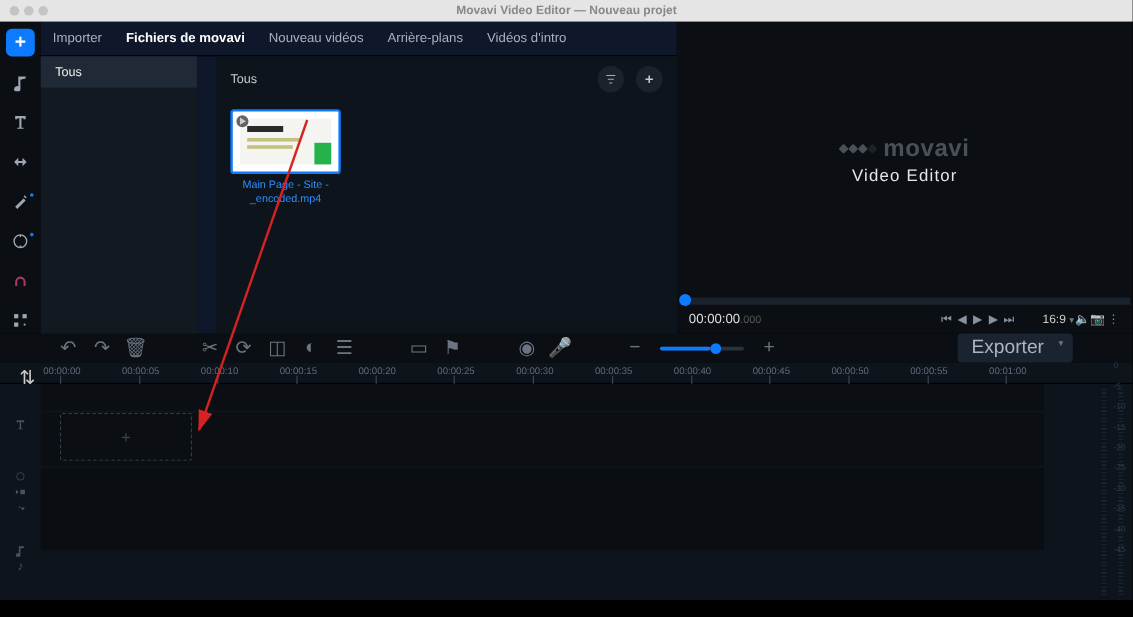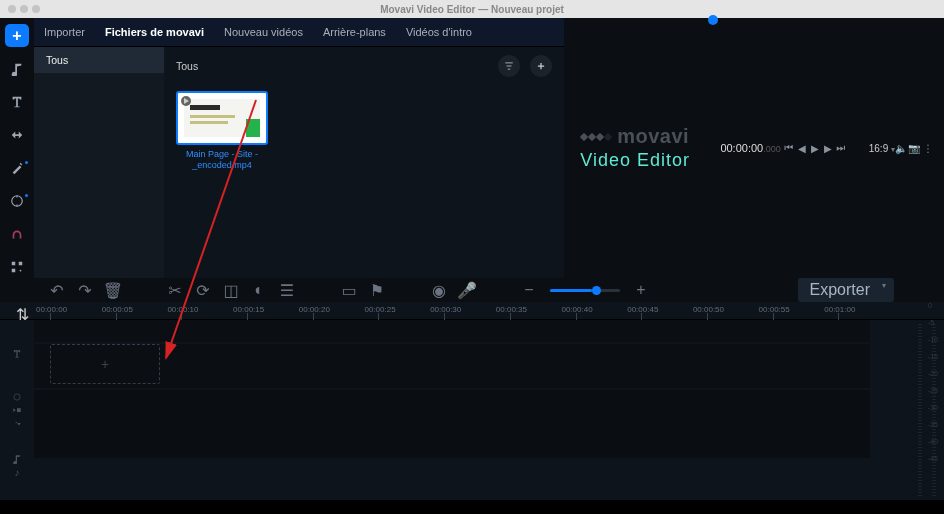--- a/index.html
+++ b/index.html
@@ -22,21 +22,21 @@
 .rail .headphones svg { fill: #a83a5a; }
 .rail .dot { width: 3px; height: 3px; border-radius: 50%; background: #0d7bff; position: absolute; margin-left: 18px; margin-top: -10px; }
 
 
 .left-panel { flex: 1; display: flex; flex-direction: column; background: #0f172a; justify-content: flex-end; }
 .tabs { padding: 5px 10px; display: flex; gap: 20px; font-size: 11px; border-bottom: 1px solid #000; }
 .tabs span { color: #aab0ba; cursor: pointer; padding: 3px 0; }
 .tabs span.active { color: #fff; font-weight: 600; }
 
 
-.subarea { flex: 1; display: flex; }
+.subarea { flex: 1; display: flex; gap: 16px; }
 .sidelist { width: 130px; background: #121921; }
 .sidelist div { padding: 7px 12px; font-size: 10.5px; color: #a6adb7; cursor: pointer; }
 .sidelist div.active { background: #1f2a36; color: #eee; }
 
 .filearea { flex: 1; background: #0e141b; position: relative; }
 .filehdr { display: flex; align-items: center; padding: 8px 12px; gap: 10px; }
 .filehdr .lbl { font-size: 10.5px; color: #ccc; }
 .filehdr .spacer { flex: 1; }
 .search { display: flex; align-items: center; background: #1a222c; border-radius: 12px; padding: 3px 8px; width: 120px; font-size: 10px; color: #777; }
 .search .x { margin-left: auto; opacity: .5; cursor: pointer; }
@@ -49,25 +49,25 @@
 .thumb .frame .doc { position:absolute; inset:6px; background:#f4f4f0; }
 .thumb .frame .bar1 { position:absolute; top:12px; left:12px; width:30px; height:5px; background:#2a2a2a; }
 .thumb .frame .bar2 { position:absolute; top:22px; left:12px; width:45px; height:3px; background:#c4c080; }
 .thumb .frame .bar3 { position:absolute; top:28px; left:12px; width:38px; height:3px; background:#c4c080; }
 .thumb .frame .green { position:absolute; right:6px; bottom:6px; width:14px; height:18px; background:#26b24a; }
 .thumb .frame .playdot { position:absolute; top:3px; left:3px; width:10px; height:10px; border-radius:50%; background:#0009; display:flex;align-items:center;justify-content:center;}
 .thumb .frame .playdot::after{content:"";border-style:solid;border-width:3px 0 3px 5px;border-color:transparent transparent transparent #ccc;}
 .thumb .cap { font-size: 9px; color: #2e8eff; text-align: center; margin-top: 4px; line-height: 1.25; }
 
 
-.preview { width: 380px; background: #0b0f14; display: flex; flex-direction: row; }
+.preview { width: 380px; background: #0b0f14; display: flex; flex-direction: column; }
 .canvas { flex: 1; display: flex; align-items: center; justify-content: center; }
 .brand { text-align: center; }
 .brand .name { color: #4a5058; font-size: 20px; font-weight: 700; letter-spacing: .5px; display:flex; align-items:center; justify-content:center; gap:6px;}
-.brand .sub { color: #5eead4; font-size: 18px; letter-spacing: 1px; margin-top: 2px; }
+.brand .sub { color: #e5e5e5; font-size: 14px; letter-spacing: 1px; margin-top: 2px; }
 .brand .logo { display:inline-flex; gap:2px; }
 .brand .logo span{ width:6px;height:6px;background:#4a5058;border-radius:1px;transform:rotate(45deg);}
 
 .scrub { height: 6px; background: #1a222c; position: relative; margin: 0 2px; }
 .scrub .dot { position: absolute; left: 0; top: -3px; width: 10px; height: 10px; border-radius: 50%; background: #0d7bff; }
 .pbar { display: flex; align-items: center; padding: 6px 10px; gap: 1px; font-size: 10px; }
 .pbar .time { color: #ddd; font-size: 11px; }
 .pbar .time .ms { color: #555; font-size: 9px; }
 .pbar .spacer { flex: 1; }
 .pbar .ctl { width: 12px; height: 12px; display: flex; align-items:center; justify-content:center; cursor: pointer; color:#8a929e; }

